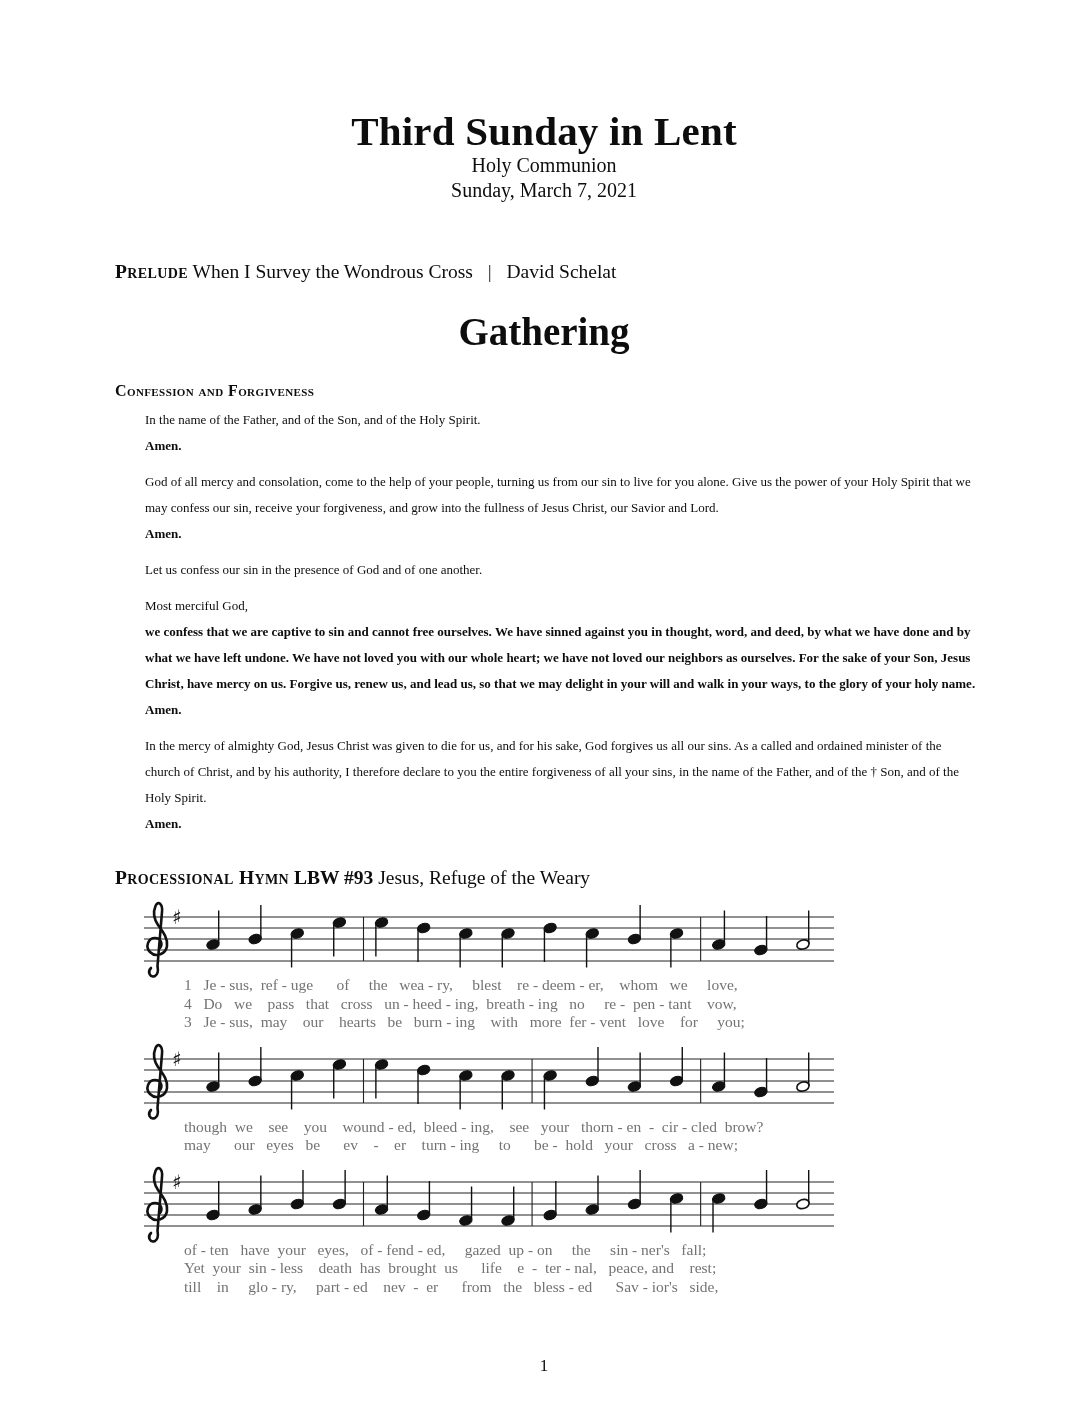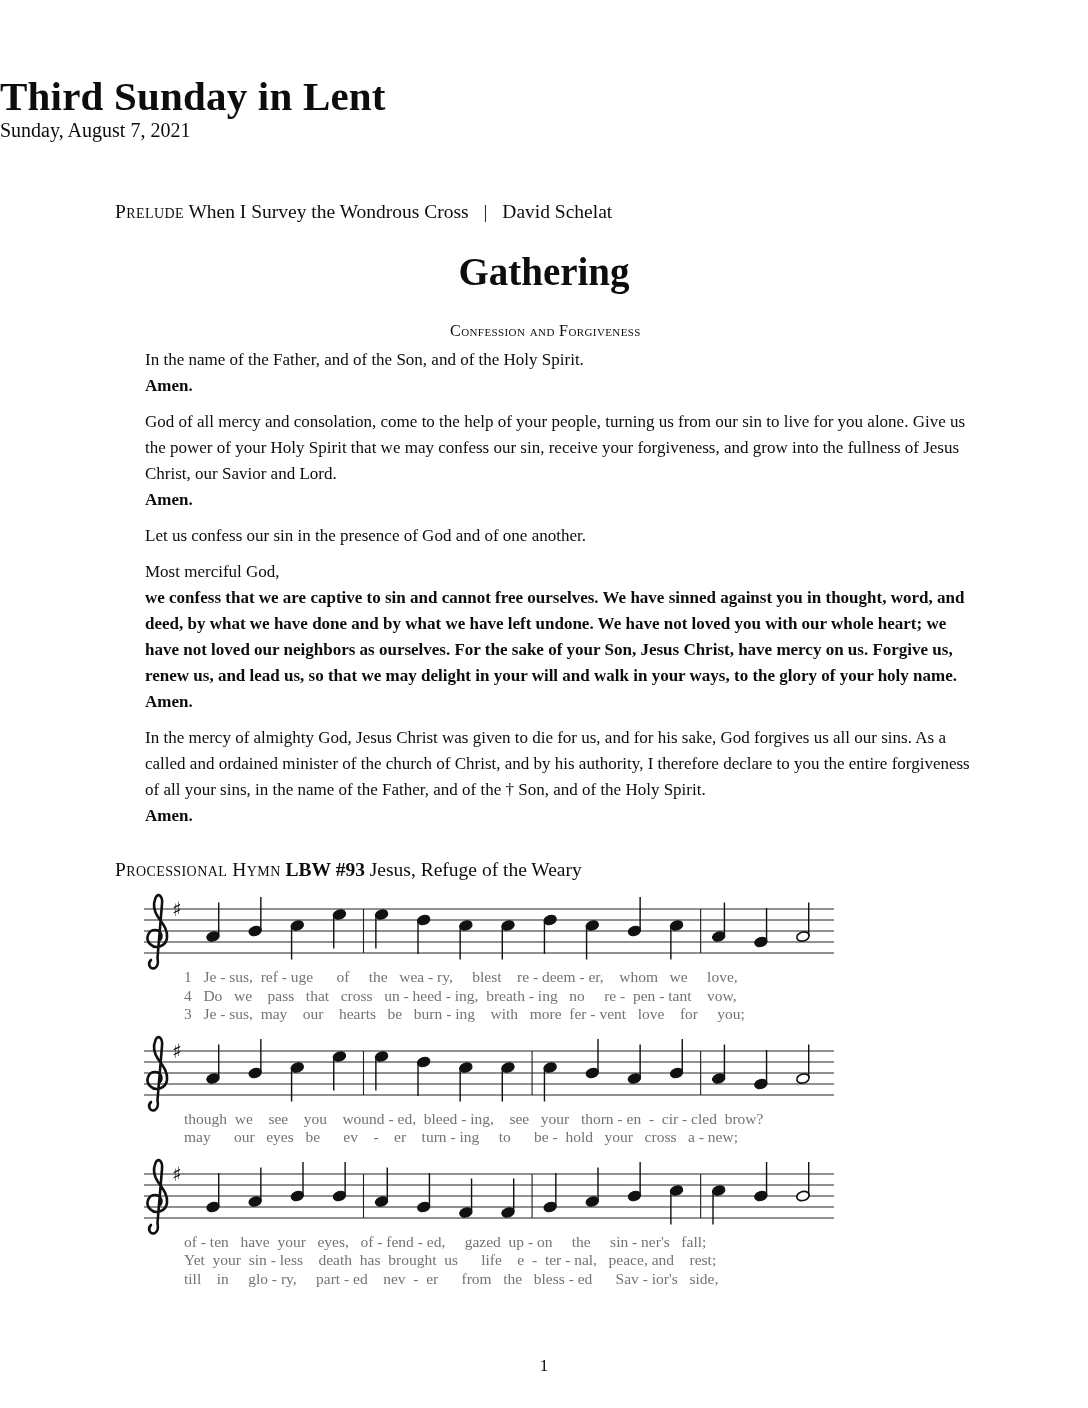--- a/index.html
+++ b/index.html
@@ -2,47 +2,48 @@
 <html><head>
 <meta charset="utf-8">
 <style>
   html,body { margin:0; padding:0; background:#e8e8e8; }
   .page {
     width:1088px; height:1408px; margin:0 auto; background:#ffffff;
     position:relative; overflow:hidden;
     font-family:"Liberation Serif","DejaVu Serif",serif;
     color:#0d0d0d;
   }
-  .title-block { padding-top:74px; text-align:left; }
+  .title-block { padding-top:109px; text-align:center; }
   .main-title { font-size:41px; font-weight:700; margin:0; line-height:1.08; letter-spacing:0.2px; }
   .sub { font-size:20px; line-height:25px; }
-  .sc { font-variant:small-caps; font-weight:400; letter-spacing:0.4px;text-align:center; }
+  .sc { font-variant:small-caps; font-weight:700; letter-spacing:0.4px; }
   .prelude-line { margin:58px 112px 0 115px; font-size:19.5px; }
   .prelude-line .sep { padding:0 10px; color:#222; }
   .gathering { text-align:center; font-size:39px; font-weight:700; margin-top:26px; }
   .confession { margin:28px 112px 0 115px; }
   .sc-heading { font-size:16px; margin:0; }
-  .para { margin:7px 0 10px 30px; font-size:17px; line-height:26px; }
+  .para { margin:7px 0 10px 30px; font-size:13px; line-height:26px; }
   .para .line { }
   .para .bold { font-weight:700; }
   .hymn-line { margin:30px 112px 0 115px; font-size:19.5px; }
   #hymn-music { margin:8px 0 0 138px; width:712px; }
   .staff-block svg { display:block; }
   .lyrics { margin:-13px 0 7px 46px; }
   .lyric-line { font-size:15.5px; line-height:18.5px; white-space:pre; color:#737373; }
   .footer { position:absolute; bottom:32px; left:0; width:100%; text-align:center; font-size:17px; }
 </style>
 </head>
 <body>
 
 <div class="page">
 
   <div class="title-block">
     <h1 class="main-title">Third Sunday in Lent</h1>
-    <div class="sub">Sunday, August 7, 2021</div>
+    <div class="sub">Holy Communion</div>
+    <div class="sub">Sunday, March 7, 2021</div>
   </div>
 
   <div class="prelude-line">
     <span class="sc">Prelude</span>
     <span> </span>
     <span>When I Survey the Wondrous Cross</span>
     <span class="sep">|</span>
     <span>David Schelat</span>
   </div>
 

